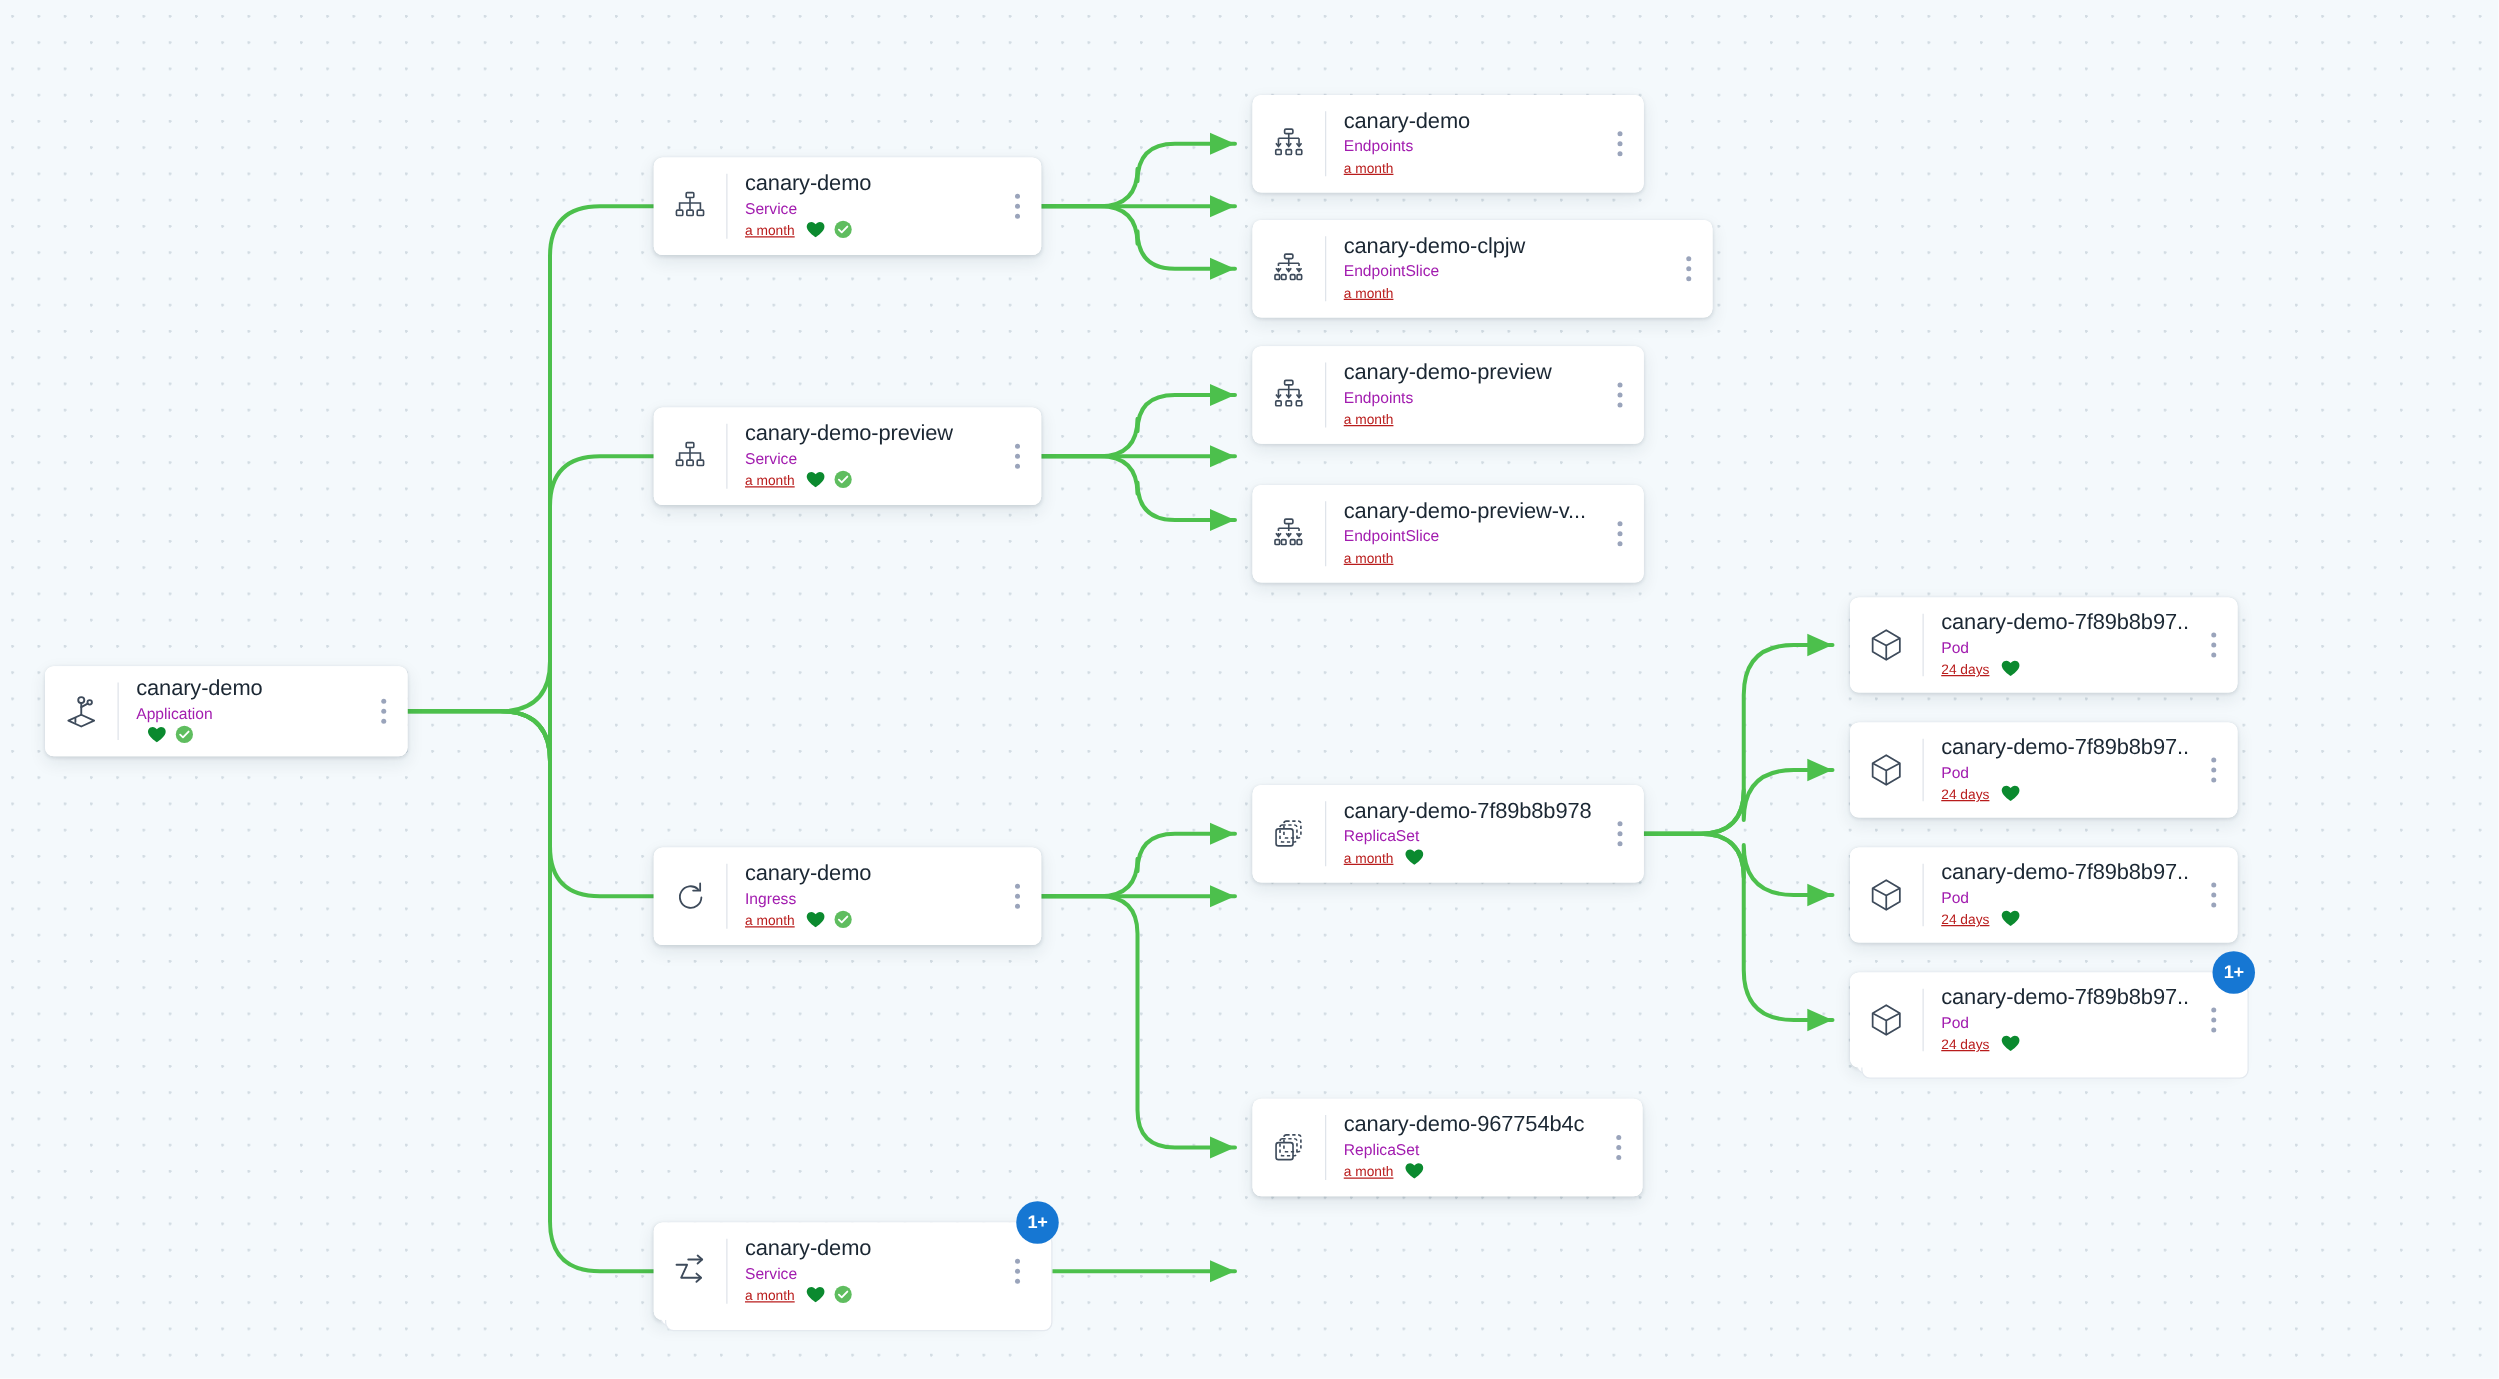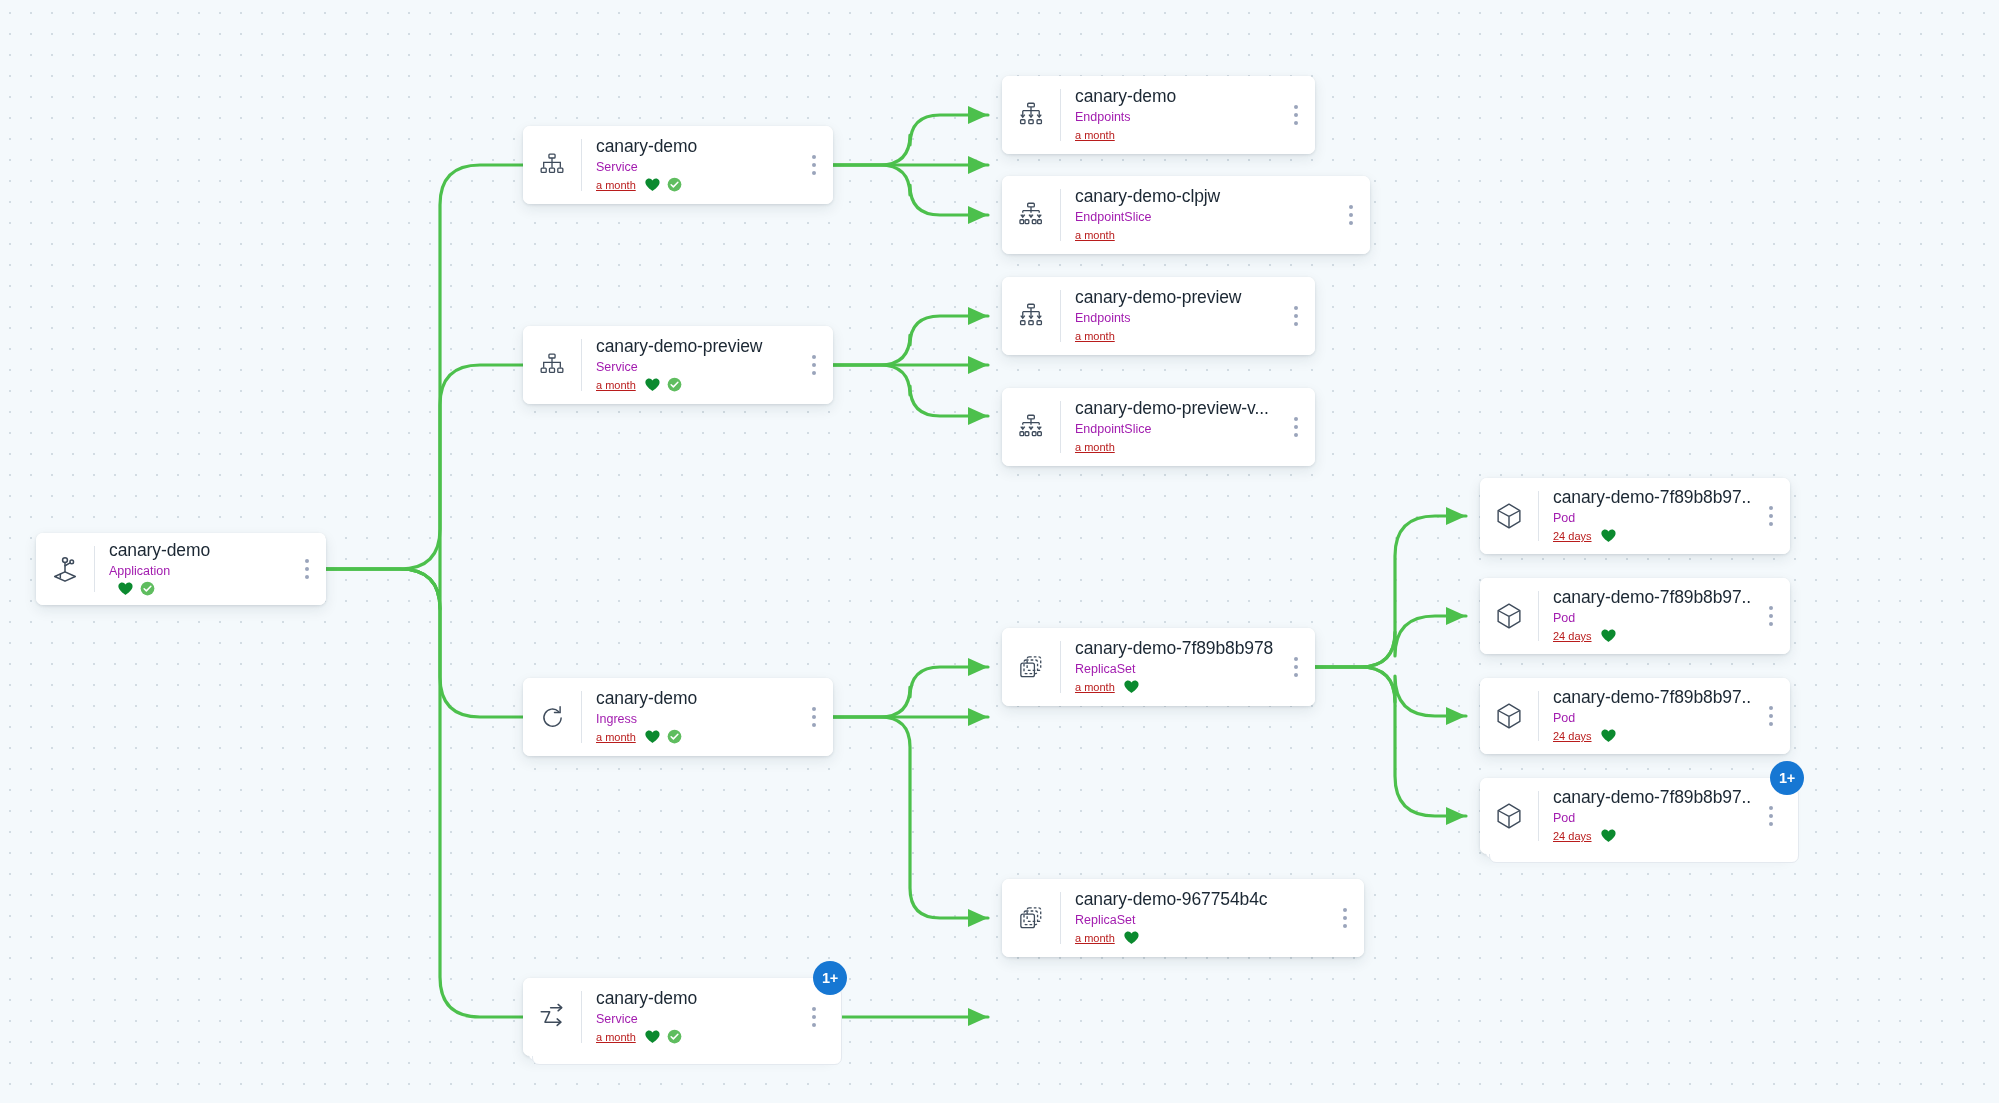--- a/index.html
+++ b/index.html
@@ -461,21 +461,21 @@
         </div>
       </div>
       <span class="kebab">
             <i></i>
             <i></i>
             <i></i>
           </span>
     </div>
 
   </div>
-      <div class="node" style="left: 1002px; top: 879px; width: 362px; height: 78px;">
+      <div class="node" style="left: 1002px; top: 879px; width: 312px; height: 78px;">
     <div class="node-inner">
       <span class="node-icon">
             <svg width="28" height="28" viewBox="0 0 32 32" fill="none" stroke="#3e4b5b" stroke-width="1.5" stroke-linejoin="round">
       <rect x="11.6" y="4.4" width="15.5" height="15.5" rx="2.2" stroke-dasharray="3 2.4"></rect>
       <rect x="8" y="8" width="15.5" height="15.5" rx="2.2" stroke-dasharray="3 2.4"></rect>
       <rect x="4.4" y="11.6" width="15.5" height="15.5" rx="2.2"></rect>
     </svg>
           </span>
       <span class="node-divider"></span>
       <div class="node-body">

